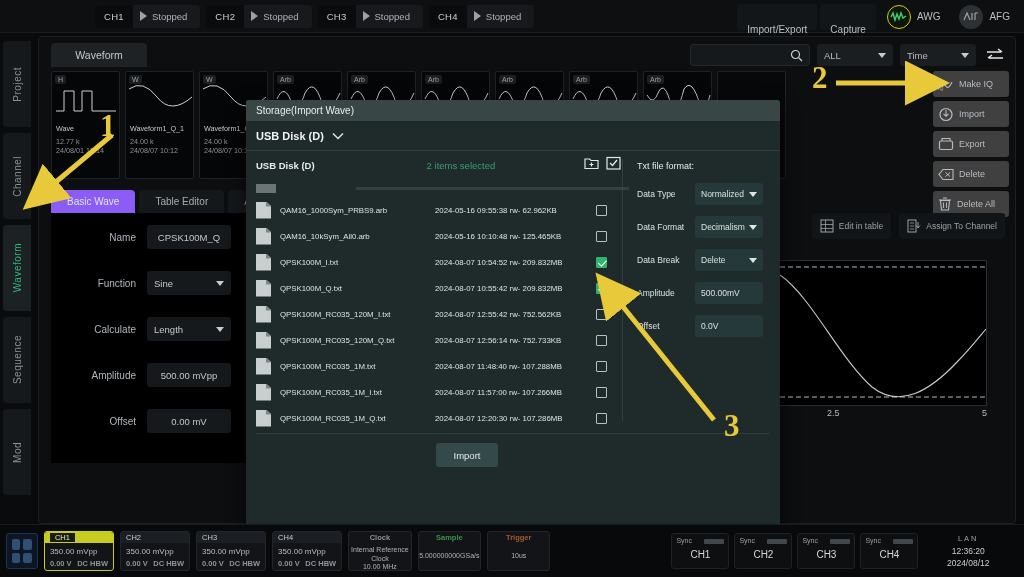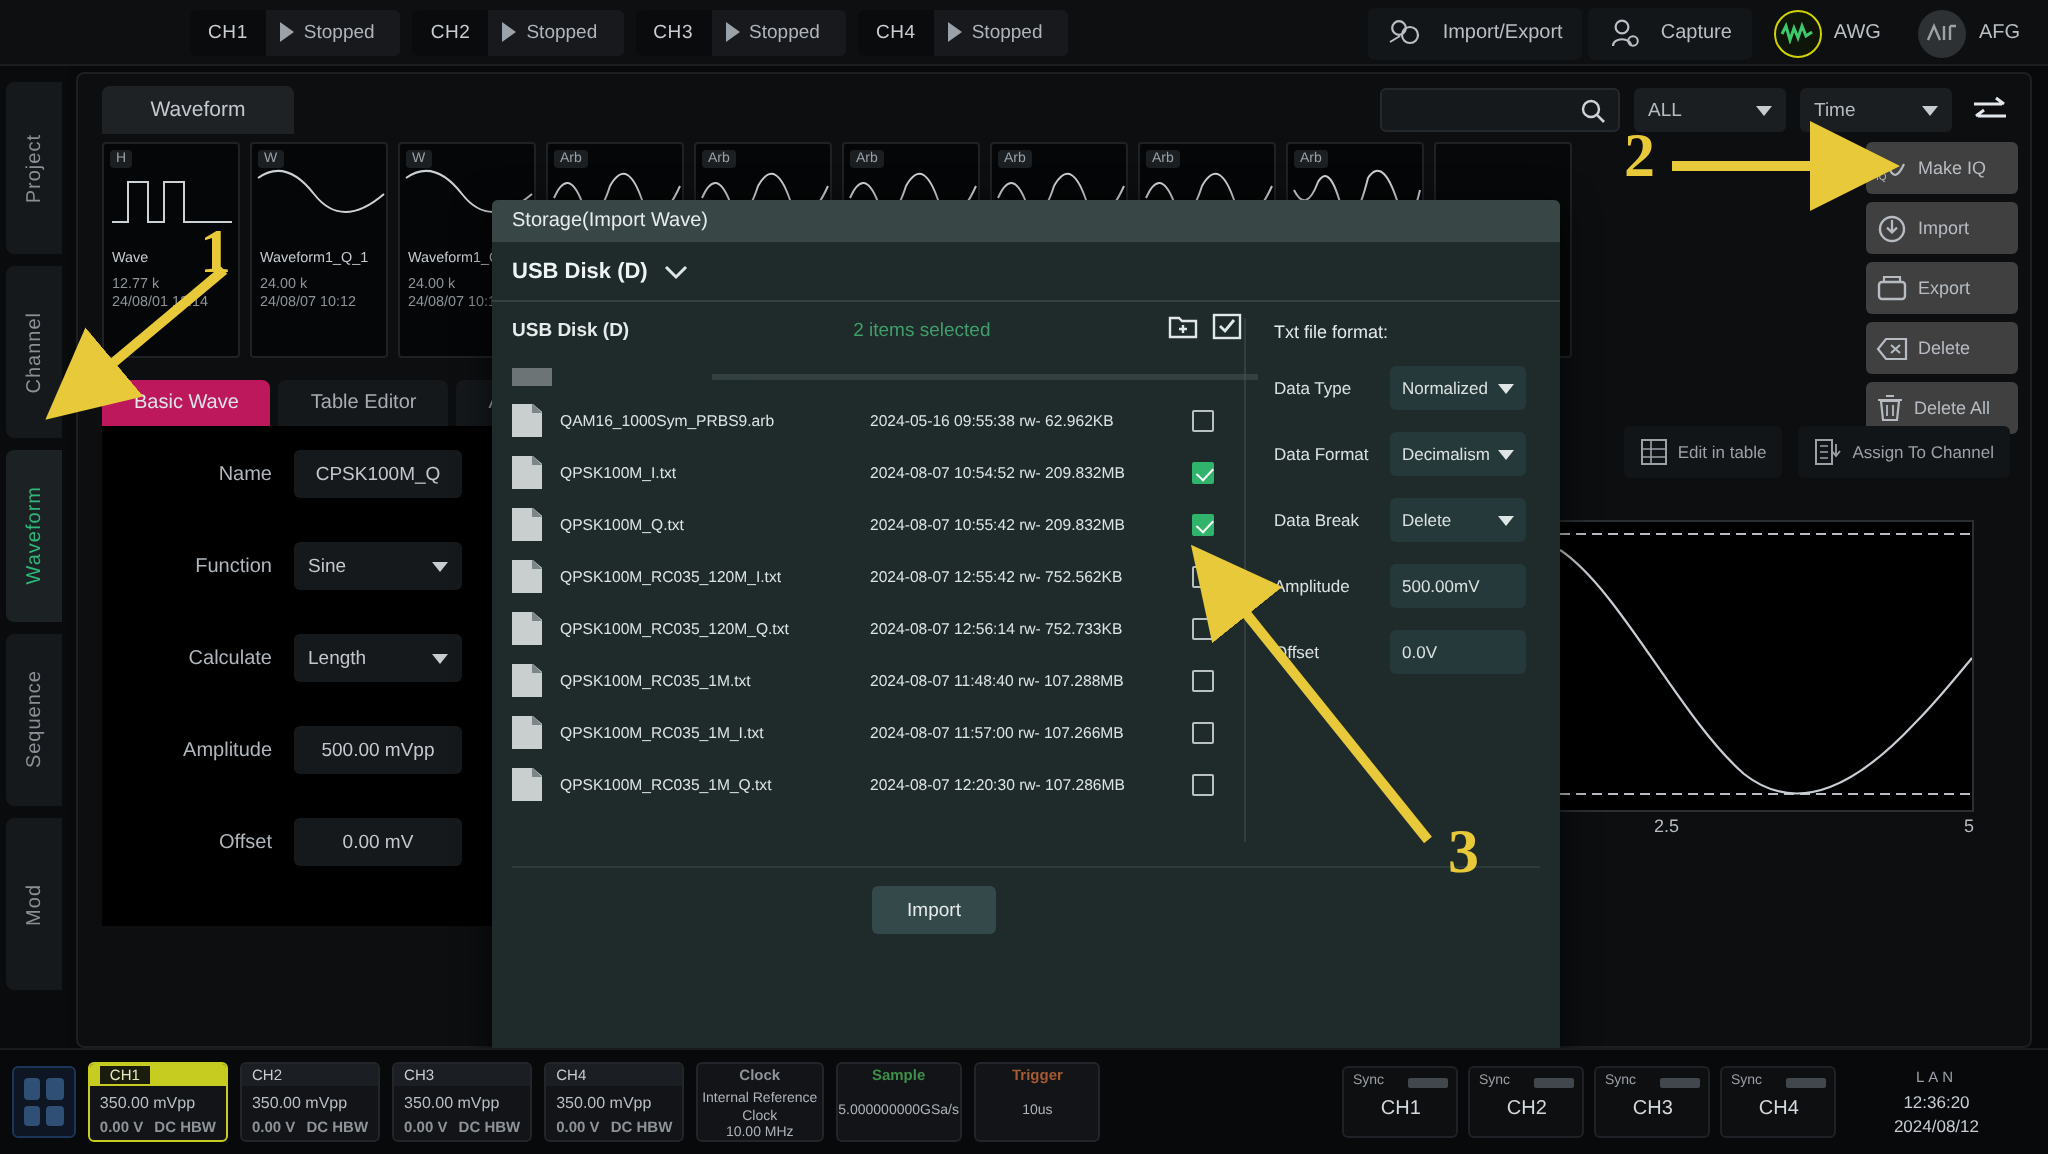--- a/index.html
+++ b/index.html
@@ -31,23 +31,23 @@
     padding: 0 13px 0 7px; height: 23px; color: #aeb4ba; font-size: 9.5px;
   }
   .play-tri {
     width: 0; height: 0;
     border-left: 7px solid #9aa1a8;
     border-top: 5px solid transparent;
     border-bottom: 5px solid transparent;
   }
   .topbar-right { position: absolute; right: 6px; top: 0; height: 33px; display: flex; align-items: center; gap: 3px; }
   .tb-btn {
-    display: flex; align-items: center; gap: 10px; height: 26px;
+    display: flex; align-items: center; gap: 20px; height: 26px;
     padding: 0 10px; background: #131619; border-radius: 3px;
-    color: #b9bfc5; font-size: 10px;
+    color: #b9bfc5; font-size: 10px; flex-direction: column;
   }
   .tb-plain { display: flex; align-items: center; gap: 6px; height: 26px; padding: 0 8px; color: #b9bfc5; font-size: 10px; }
   .circ-awg {
     width: 24px; height: 24px; border-radius: 50%;
     border: 1.6px solid #cfd300; background: #0f1509;
     display: flex; align-items: center; justify-content: center;
   }
   .circ-afg {
     width: 24px; height: 24px; border-radius: 50%;
     background: #3a3d40; display: flex; align-items: center; justify-content: center;
@@ -114,21 +114,21 @@
     display: flex; align-items: center; gap: 5px; padding-left: 5px;
     color: #b6bcc2; font-size: 9px;
   }
 
   
   .tabrow { position: absolute; left: 12px; top: 153px; display: flex; gap: 4px; }
   .tab {
     height: 23px; padding: 0 16px; background: #15181b; border-radius: 4px 4px 0 0;
     color: #a7adb3; font-size: 10px; display: flex; align-items: center;
   }
-  .tab.active { background: #be185d; color: #dfe4e8; }
+  .tab.active { background: #8b5cf6; color: #dfe4e8; }
 
   
   .formarea { position: absolute; left: 12px; top: 176px; width: 700px; height: 250px; background: #000; }
   .frow { display: flex; align-items: center; height: 24px; margin-top: 12px; }
   .flabel { width: 96px; text-align: right; color: #b0b6bc; font-size: 10px; padding-right: 11px; }
   .fbox {
     width: 84px; height: 24px; background: #16191c; border-radius: 3px;
     color: #c3c8ce; font-size: 9.5px; display: flex; align-items: center; justify-content: center;
   }
   .fbox.sel { justify-content: space-between; padding: 0 7px; }
@@ -624,20 +624,26 @@
             <span class="ghost-txt"></span>
           </div>
           <div class="frowi">
             <span class="fileicon"></span>
             <span class="fname">QAM16_1000Sym_PRBS9.arb</span>
             <span class="fmeta">2024-05-16 09:55:38 rw- 62.962KB</span>
             <span class="cbox"></span>
           </div>
           <div class="frowi">
             <span class="fileicon"></span>
+            <span class="fname">QAM16_10kSym_All0.arb</span>
+            <span class="fmeta">2024-05-16 10:10:48 rw- 125.465KB</span>
+            <span class="cbox"></span>
+          </div>
+          <div class="frowi">
+            <span class="fileicon"></span>
             <span class="fname">QPSK100M_I.txt</span>
             <span class="fmeta">2024-08-07 10:54:52 rw- 209.832MB</span>
             <span class="cbox checked"></span>
           </div>
           <div class="frowi">
             <span class="fileicon"></span>
             <span class="fname">QPSK100M_Q.txt</span>
             <span class="fmeta">2024-08-07 10:55:42 rw- 209.832MB</span>
             <span class="cbox checked"></span>
           </div>

